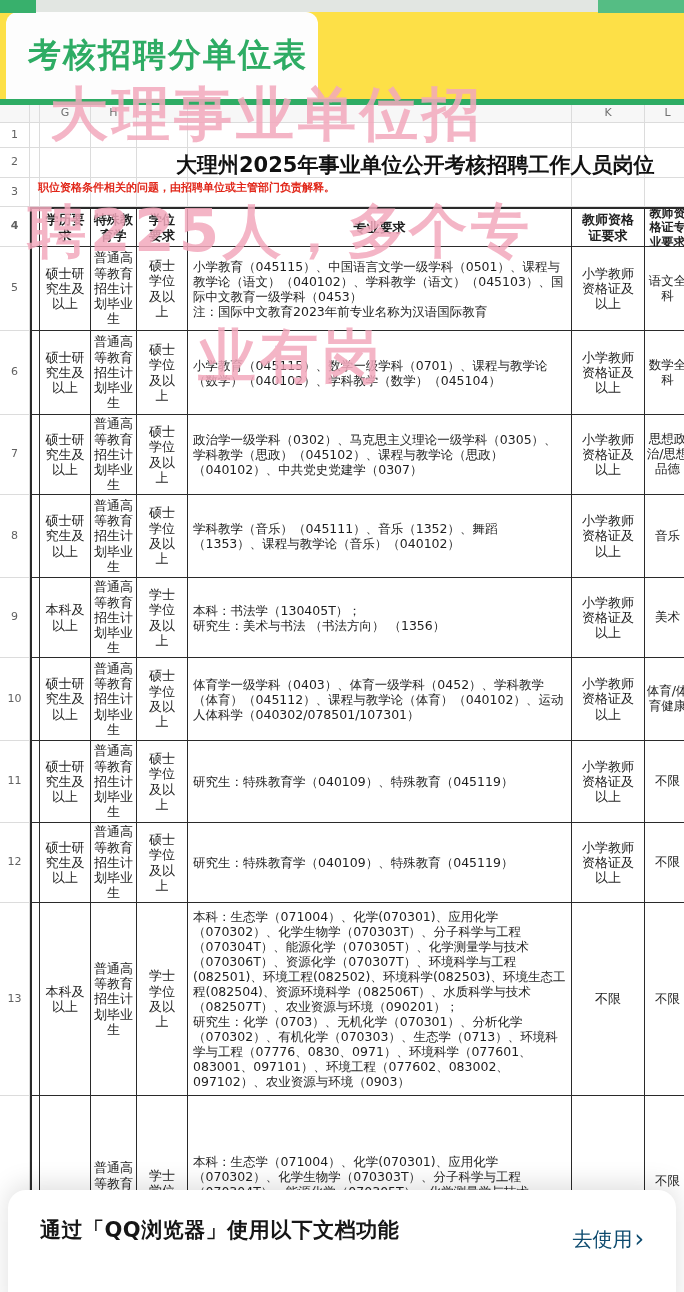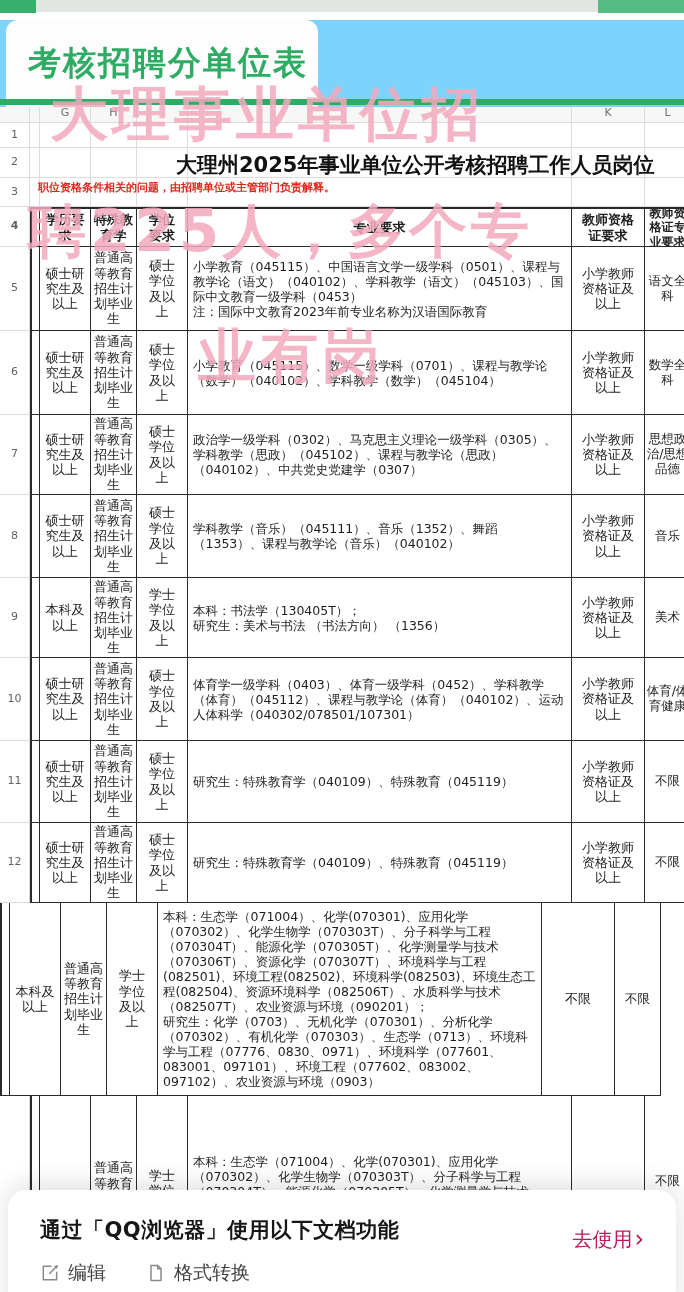--- a/index.html
+++ b/index.html
@@ -6,21 +6,21 @@
   body{
     width:684px;height:1292px;overflow:hidden;position:relative;background:#ffffff;
     font-family:"DejaVu Sans","Liberation Sans",sans-serif;
     -webkit-font-smoothing:antialiased;
   }
   
   .top-strip{position:absolute;left:0;top:0;width:684px;height:12px;background:#e2e6e2;z-index:5;}
   .corner-green{position:absolute;top:0;height:13px;background:#38b06c;z-index:6;}
   .corner-green.left{left:0;width:36px;}
   .corner-green.right{right:0;width:86px;background:#55bd84;}
-  .tabbar{position:absolute;left:0;top:20px;width:684px;height:87px;background:#7dd3fc;z-index:5;}
+  .tabbar{position:absolute;left:0;top:12px;width:684px;height:87px;background:#fde047;z-index:5;}
   .sheet-tab{
     position:absolute;left:6px;top:0;width:312px;height:87px;background:#fdfdfd;
     border-radius:12px 12px 0 0;display:flex;align-items:center;padding-left:22px;box-sizing:border-box;
   }
   .sheet-tab-title{font-size:33px;font-weight:700;color:#2eac64;letter-spacing:2px;white-space:nowrap;}
   .green-underline{position:absolute;left:0;top:99px;width:684px;height:6px;background:#2eac64;z-index:5;}
 
   
   .grid{position:absolute;left:0;top:105px;width:780px;background:#fff;z-index:1;}
   .trow{display:flex;width:780px;}
@@ -68,21 +68,21 @@
 
   
   .bottom-sheet{
     position:absolute;left:8px;top:1190px;width:668px;height:130px;background:#ffffff;
     border-radius:18px 18px 0 0;box-shadow:0 -5px 26px rgba(0,0,0,0.13);z-index:100;
     padding:26px 32px 0 32px;box-sizing:border-box;
   }
   .sheet-title{font-size:21px;font-weight:700;color:#161616;letter-spacing:0.5px;}
   .cta{
     position:absolute;right:32px;top:36px;display:flex;align-items:center;gap:2px;
-    color:#be185d;font-size:20px;cursor:pointer;
+    color:#0c4a6e;font-size:20px;cursor:pointer;
   }
   .cta .chev{font-size:24px;line-height:1;transform:translateY(-1px);}
   .actions{display:flex;align-items:center;gap:40px;margin-top:16px;}
   .action{display:flex;align-items:center;gap:8px;color:#3f3f3f;font-size:19px;cursor:pointer;}
   .action svg{width:20px;height:20px;stroke:#8a8a8a;fill:none;stroke-width:1.8;stroke-linecap:round;stroke-linejoin:round;}
 </style>
 </head>
 <body>
 
 <div class="top-strip"></div>
@@ -234,20 +234,21 @@
     <div class="c w-f"></div>
     <div class="c w-g">硕士研究生及以上</div>
     <div class="c w-h">普通高等教育招生计划毕业生</div>
     <div class="c w-i">硕士学位及以上</div>
     <div class="c w-j jc">研究生：特殊教育学（040109）、特殊教育（045119）</div>
     <div class="c w-k">小学教师资格证及以上</div>
     <div class="c w-l">不限</div>
   </div>
 
   <div class="trow body" style="height:193px">
+    <div class="c w-num">13</div>
     <div class="c w-f"></div>
     <div class="c w-g">本科及以上</div>
     <div class="c w-h">普通高等教育招生计划毕业生</div>
     <div class="c w-i">学士学位及以上</div>
     <div class="c w-j jc">本科：生态学（071004）、化学(070301)、应用化学（070302）、化学生物学（070303T）、分子科学与工程（070304T）、能源化学（070305T）、化学测量学与技术（070306T）、资源化学（070307T）、环境科学与工程(082501)、环境工程(082502)、环境科学(082503)、环境生态工程(082504)、资源环境科学（082506T）、水质科学与技术（082507T）、农业资源与环境（090201）；
 研究生：化学（0703）、无机化学（070301）、分析化学（070302）、有机化学（070303）、生态学（0713）、环境科学与工程（07776、0830、0971）、环境科学（077601、083001、097101）、环境工程（077602、083002、097102）、农业资源与环境（0903）</div>
     <div class="c w-k">不限</div>
     <div class="c w-l">不限</div>
   </div>
 
@@ -269,30 +270,13 @@
 <div class="wm l1">大理事业单位招</div>
 <div class="wm l2">聘225人，多个专</div>
 <div class="wm l3">业有岗</div>
 
 <div class="bottom-sheet">
   <div class="sheet-title">通过「QQ浏览器」使用以下文档功能</div>
   <div class="cta">
     <span>去使用</span>
     <span class="chev">›</span>
   </div>
-  <div class="actions">
-    <div class="action">
-      <svg viewBox="0 0 24 24">
-        <path d="M13 4 H4 V20 H20 V11"></path>
-        <path d="M20.5 3.5 L11.5 12.5"></path>
-        <path d="M20.5 3.5 l-2.6 0.6 M20.5 3.5 l-0.6 2.6" stroke-width="1.4"></path>
-      </svg>
-      <span>编辑</span>
-    </div>
-    <div class="action">
-      <svg viewBox="0 0 24 24">
-        <path d="M6 3 H14 L18 7 V21 H6 Z"></path>
-        <path d="M14 3 V7 H18"></path>
-      </svg>
-      <span>格式转换</span>
-    </div>
-  </div>
 </div>
 
 </body></html>

